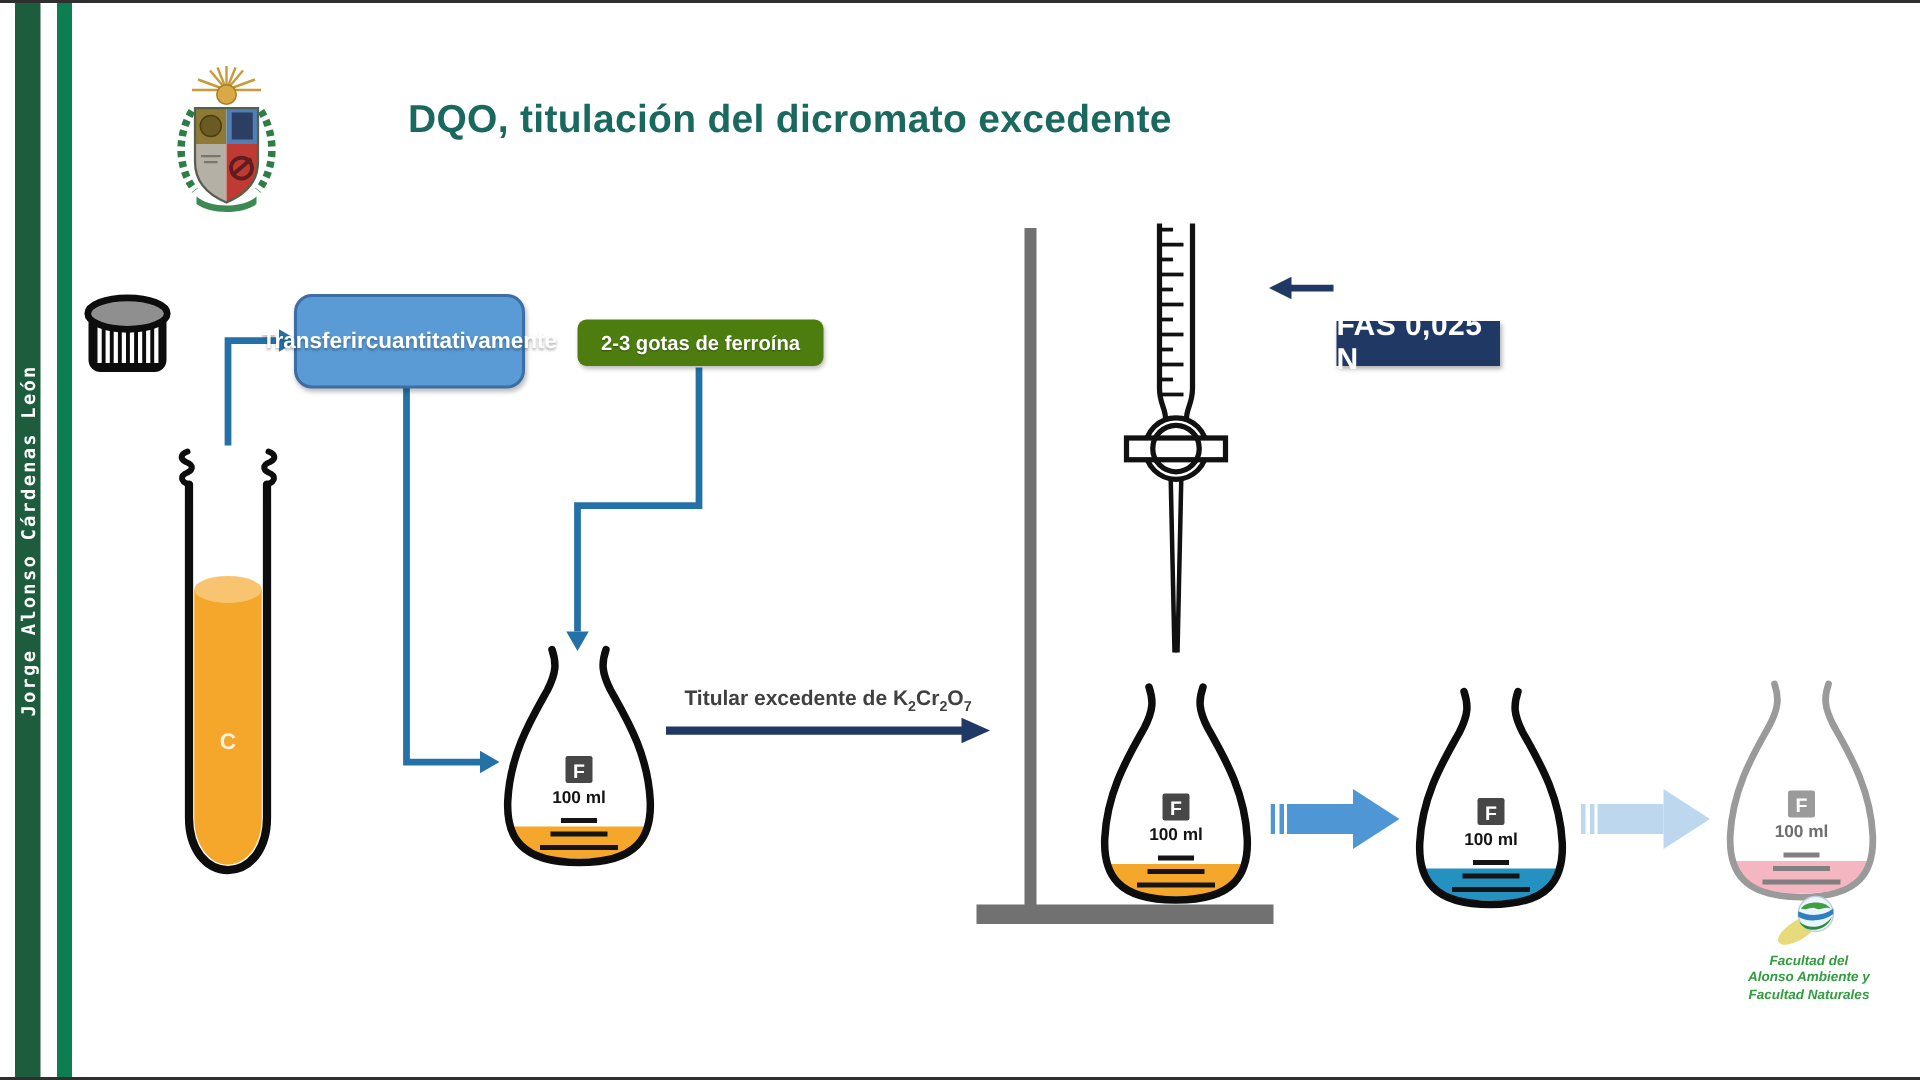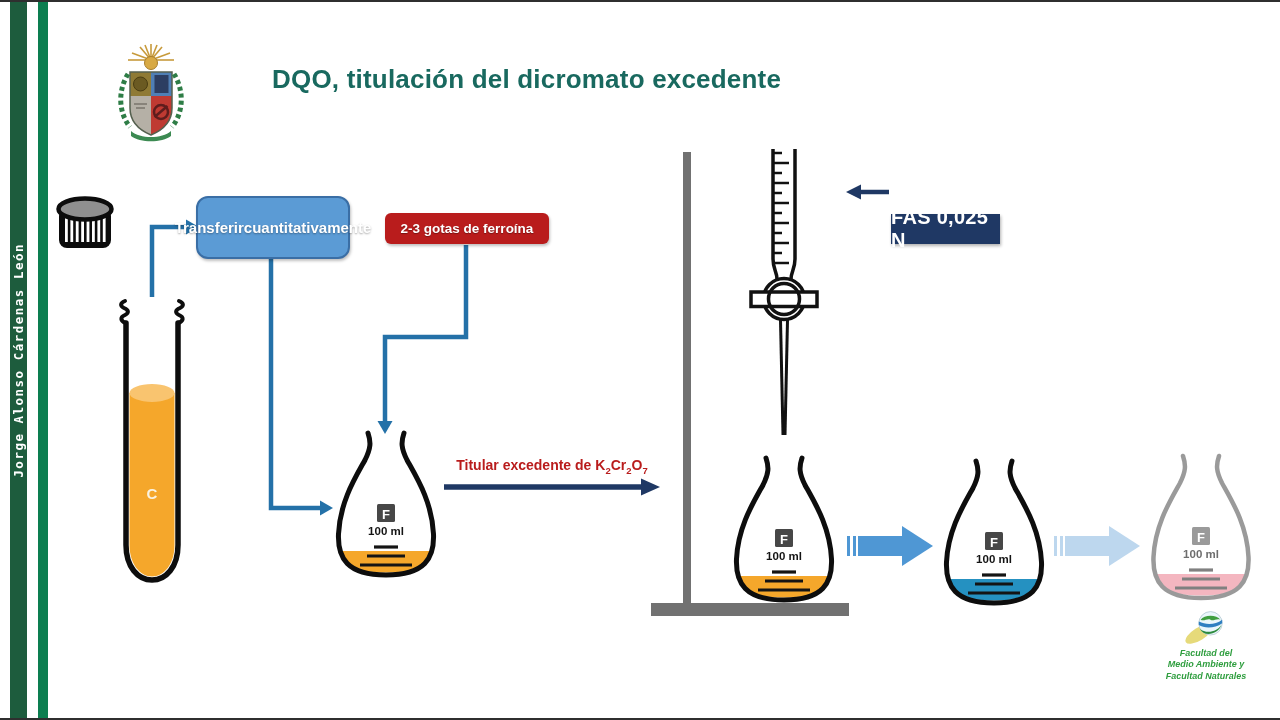--- a/index.html
+++ b/index.html
@@ -46,21 +46,21 @@
   #stand-base{left:651px;top:603px;width:198px;height:13px;background:#717171;z-index:1;}
   
   .glass{z-index:2;}
   .flask--faded .fl-outline{stroke:#9a9a9a;}
   .flask--faded .fl-badge{fill:#9a9a9a;}
   .flask--faded .fl-grad{stroke:#808080;}
   .flask--faded .fl-vol{fill:#6e6e6e;}
   
   #overlay{left:0;top:0;z-index:2;pointer-events:none;}
   
-  #faculty-logo{left:1150px;top:608px;width:112px;text-align:center;z-index:4;}
+  #faculty-logo{left:1150px;top:594px;width:112px;text-align:center;z-index:4;}
   #faculty-logo .logo-text{font-size:9px;font-weight:bold;font-style:italic;line-height:1.25;}
 </style>
 </head>
 <body>
 
 <div id="slide">
 
   <div class="abs edge-line" style="top:0;"></div>
   <div class="abs edge-line" style="top:718px;"></div>
 
@@ -150,25 +150,25 @@
       <path d="M 889 192 L 860 192" fill="none" stroke-width="4.5"></path>
     </g>
     <polygon points="861,184.5 861,199.5 846,192" fill="#1f3864"></polygon>
   </svg>
 
   <div id="transfer-box" class="abs pbox" style="background-color: rgb(91, 155, 213);">
     <span>Transferir</span>
     <span>cuantitativamente</span>
   </div>
 
-  <div id="ferroin-box" class="abs pbox" style="background-color: #b91c1c;">
+  <div id="ferroin-box" class="abs pbox" style="background-color: #4d7c0f;">
     <span>2-3 gotas de ferroína</span>
   </div>
 
-  <div id="titrate-label" class="abs" style="color: #b91c1c; text-align: center;">
+  <div id="titrate-label" class="abs" style="color: #404040; text-align: center;">
     <span>Titular excedente de K</span><sub>2</sub><span>Cr</span><sub>2</sub><span>O</span><sub>7</sub>
   </div>
 
   <div id="fas-box" class="abs pbox" style="background-color: rgb(31, 56, 100);">
     <span>FAS 0,025 N</span>
   </div>
 
   <div id="stand-pole" class="abs"></div>
   <div id="stand-base" class="abs"></div>
 
@@ -274,18 +274,18 @@
   <div id="faculty-logo" class="abs">
     <svg width="46" height="36" viewBox="0 0 46 40">
       <ellipse cx="15" cy="29" rx="17" ry="7" fill="#e6da7a" transform="rotate(-32 15 29)"></ellipse>
       <circle cx="28" cy="17" r="13" fill="#eaf6fb" stroke="#b9cdd6" stroke-width="1"></circle>
       <path d="M 17 13 C 21 7 35 7 39 13 C 35 11 31 15 28 13 C 25 11 21 15 17 13 Z" fill="#3f9e3f"></path>
       <path d="M 15 15 C 23 19 33 19 41 13 L 41 17 C 33 23 21 23 15 19 Z" fill="#2f7fc1"></path>
       <path d="M 16 23 C 23 29 35 27 40 19 C 37 29 21 33 16 23 Z" fill="#2e8b3e"></path>
     </svg>
     <div class="logo-text" style="color: rgb(47, 158, 63);">
       <div>Facultad del</div>
-      <div>Medio Ambiente y</div>
+      <div>Alonso Ambiente y</div>
       <div>Facultad Naturales</div>
     </div>
   </div>
 
 </div>
 
 </body></html>

